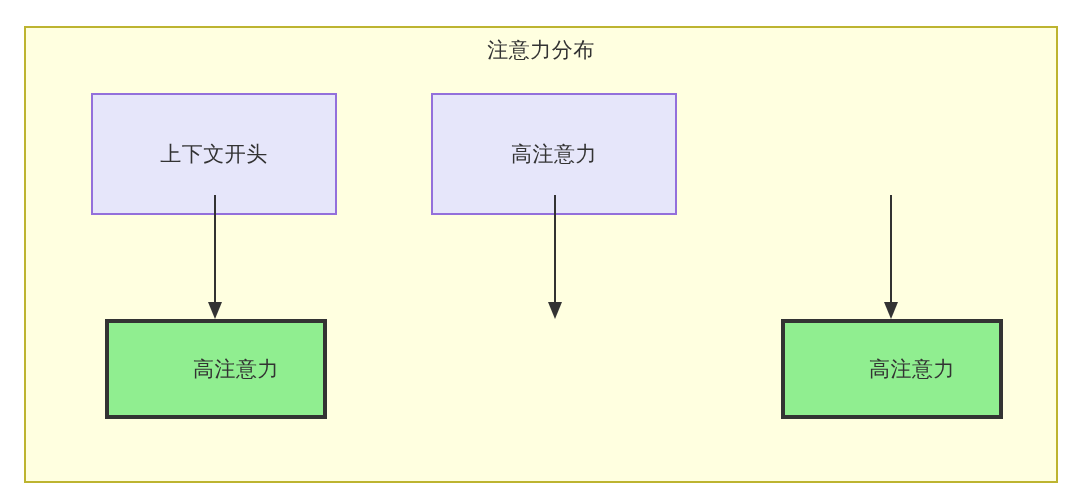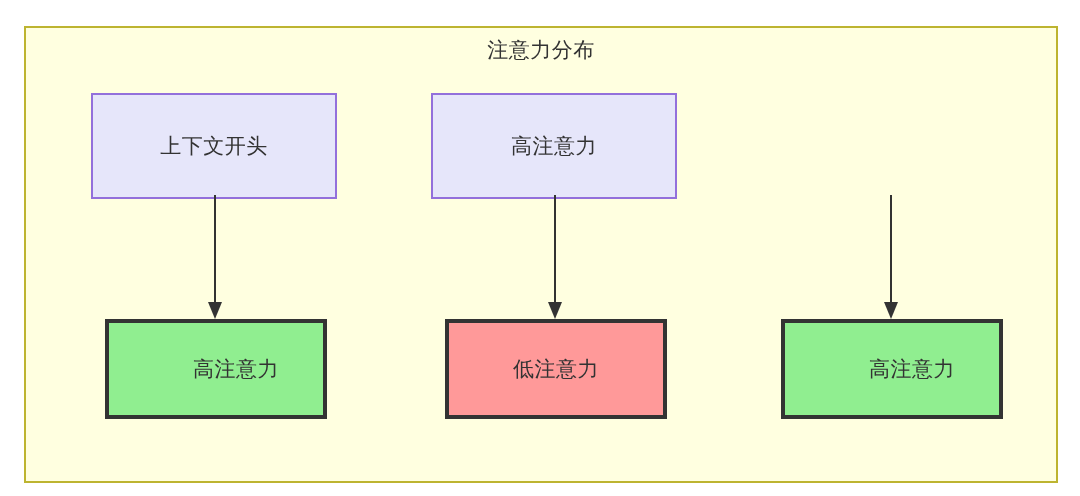--- a/index.html
+++ b/index.html
@@ -56,21 +56,21 @@
   .col-0 { left: 65px; }
   .col-1 { left: 405px; }
   .col-2 { left: 741px; }
 
   
   .node-top {
     position: absolute;
     top: 65px;
     left: 0;
     width: 246px;
-    height: 106px;
+    height: 122px;
     box-sizing: border-box;
     background: #e6e6fa;
     border: 2px solid #9370db;
     display: flex;
     align-items: center;
     justify-content: center;
   }
   .node-top .node-label {
     font-size: 21px;
     line-height: 26px;
@@ -151,23 +151,20 @@
         <span class="node-label">高注意力</span>
       </div>
 
       <div class="edge">
         <svg width="20" height="124" viewBox="0 0 20 124">
           <line x1="10" y1="0" x2="10" y2="112" stroke="#333333" stroke-width="2"></line>
           <polygon points="10,124 3,107 17,107" fill="#333333"></polygon>
         </svg>
       </div>
 
-      <div class="node-bottom fill-low">
-        <span class="node-label">低注意力</span>
-      </div>
     </div>
 
     <div class="col col-2">
 
 
       <div class="edge">
         <svg width="20" height="124" viewBox="0 0 20 124">
           <line x1="10" y1="0" x2="10" y2="112" stroke="#333333" stroke-width="2"></line>
           <polygon points="10,124 3,107 17,107" fill="#333333"></polygon>
         </svg>

